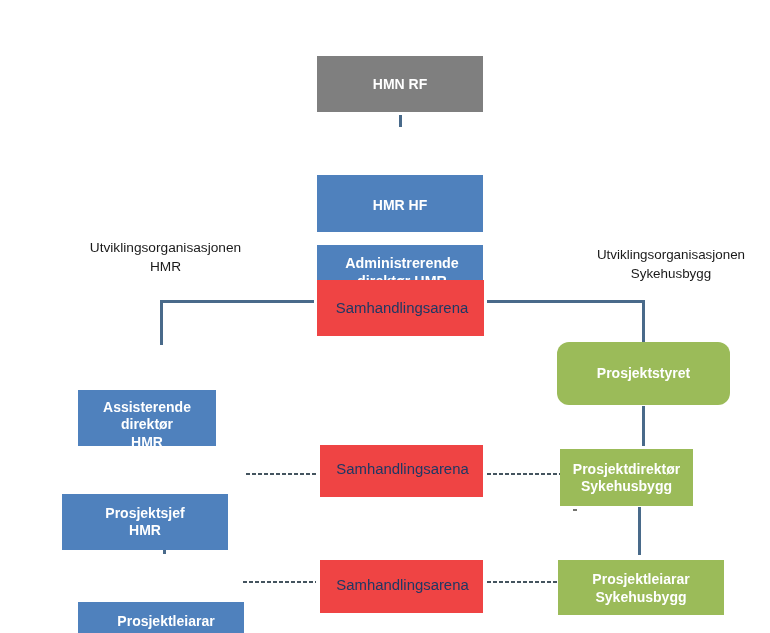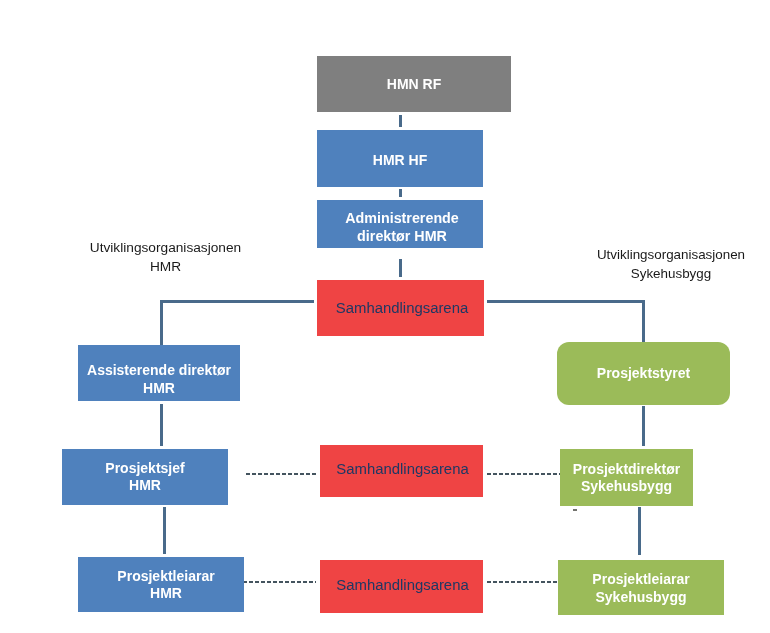--- a/index.html
+++ b/index.html
@@ -4,21 +4,21 @@
 <style>
   html,body{margin:0;padding:0;}
   body{width:770px;height:633px;background:#ffffff;
        font-family:"Liberation Sans",sans-serif;overflow:hidden;}
   #stage{position:relative;width:770px;height:633px;}
 
   .node{position:absolute;box-sizing:border-box;display:flex;
         align-items:center;justify-content:center;text-align:center;
         line-height:17px;white-space:pre-line;overflow:hidden;}
   .gray  {background:#7f7f7f;color:#ffffff;font-weight:bold;font-size:14px;}
-  .blue  {background:#4f81bd;color:#ffffff;font-weight:bold;font-size:14px;}
+  .blue  {background:#4f81bd;color:#ffffff;font-weight:bold;font-size:14px;margin-top:45px;}
   .lblue {background:#ef4444;color:#1f3864;font-weight:normal;font-size:14.9px;}
   .green {background:#9bbb59;color:#ffffff;font-weight:bold;font-size:14px;}
 
   .label{position:absolute;color:#1a1a1a;font-weight:normal;font-size:13.7px;
          line-height:19.4px;text-align:center;white-space:pre-line;}
 
   .line{position:absolute;background:#496a8a;}
   .smudge{position:absolute;background:#5a5a55;opacity:.85;}
   .dash{position:absolute;height:2px;
         background-image:linear-gradient(to right,#44545f 60%,rgba(255,255,255,0) 0%);
@@ -43,30 +43,30 @@
   <div class="line" style="left:163px;top:507px;width:3px;height:47px;"></div>
   <div class="line" style="left:638px;top:507px;width:3px;height:48px;"></div>
 
   <div class="dash" style="left:246px;top:473px;width:72px;"></div>
   <div class="dash" style="left:487px;top:473px;width:75px;"></div>
   <div class="dash" style="left:243px;top:581px;width:73px;"></div>
   <div class="dash" style="left:487px;top:581px;width:78px;"></div>
 
   <div class="smudge" style="left:573px;top:509px;width:4px;height:2px;"></div>
 
-  <div class="node gray" style="left:317px;top:56px;width:194px;height:56px;">HMN RF</div>
+  <div class="node gray" style="left:317px;top:56px;width:166px;height:56px;">HMN RF</div>
 
   <div class="node blue" style="left:317px;top:130px;width:166px;height:57px;padding-top:4px;">HMR HF</div>
 
   <div class="node blue" style="left:317px;top:200px;width:166px;height:48px;padding-top:5px;padding-left:4px;line-height:18px;font-size:14.3px;">Administrerende
 direktør HMR</div>
 
   <div class="node lblue" style="left:317px;top:280px;width:167px;height:56px;padding-left:3px;">Samhandlingsarena</div>
 
-  <div class="node blue" style="left:78px;top:345px;width:162px;height:56px;padding-top:14px;line-height:17.6px;">Assisterende direktør
+  <div class="node blue" style="left:78px;top:345px;width:138px;height:56px;padding-top:14px;line-height:17.6px;">Assisterende direktør
 HMR</div>
 
   <div class="node green" style="left:557px;top:342px;width:173px;height:63px;border-radius:12px;">Prosjektstyret</div>
 
   <div class="node blue" style="left:62px;top:449px;width:166px;height:56px;">Prosjektsjef
 HMR</div>
 
   <div class="node lblue" style="left:320px;top:445px;width:163px;height:52px;padding-bottom:4px;padding-left:2px;">Samhandlingsarena</div>
 
   <div class="node green" style="left:560px;top:449px;width:133px;height:57px;">Prosjektdirektør

